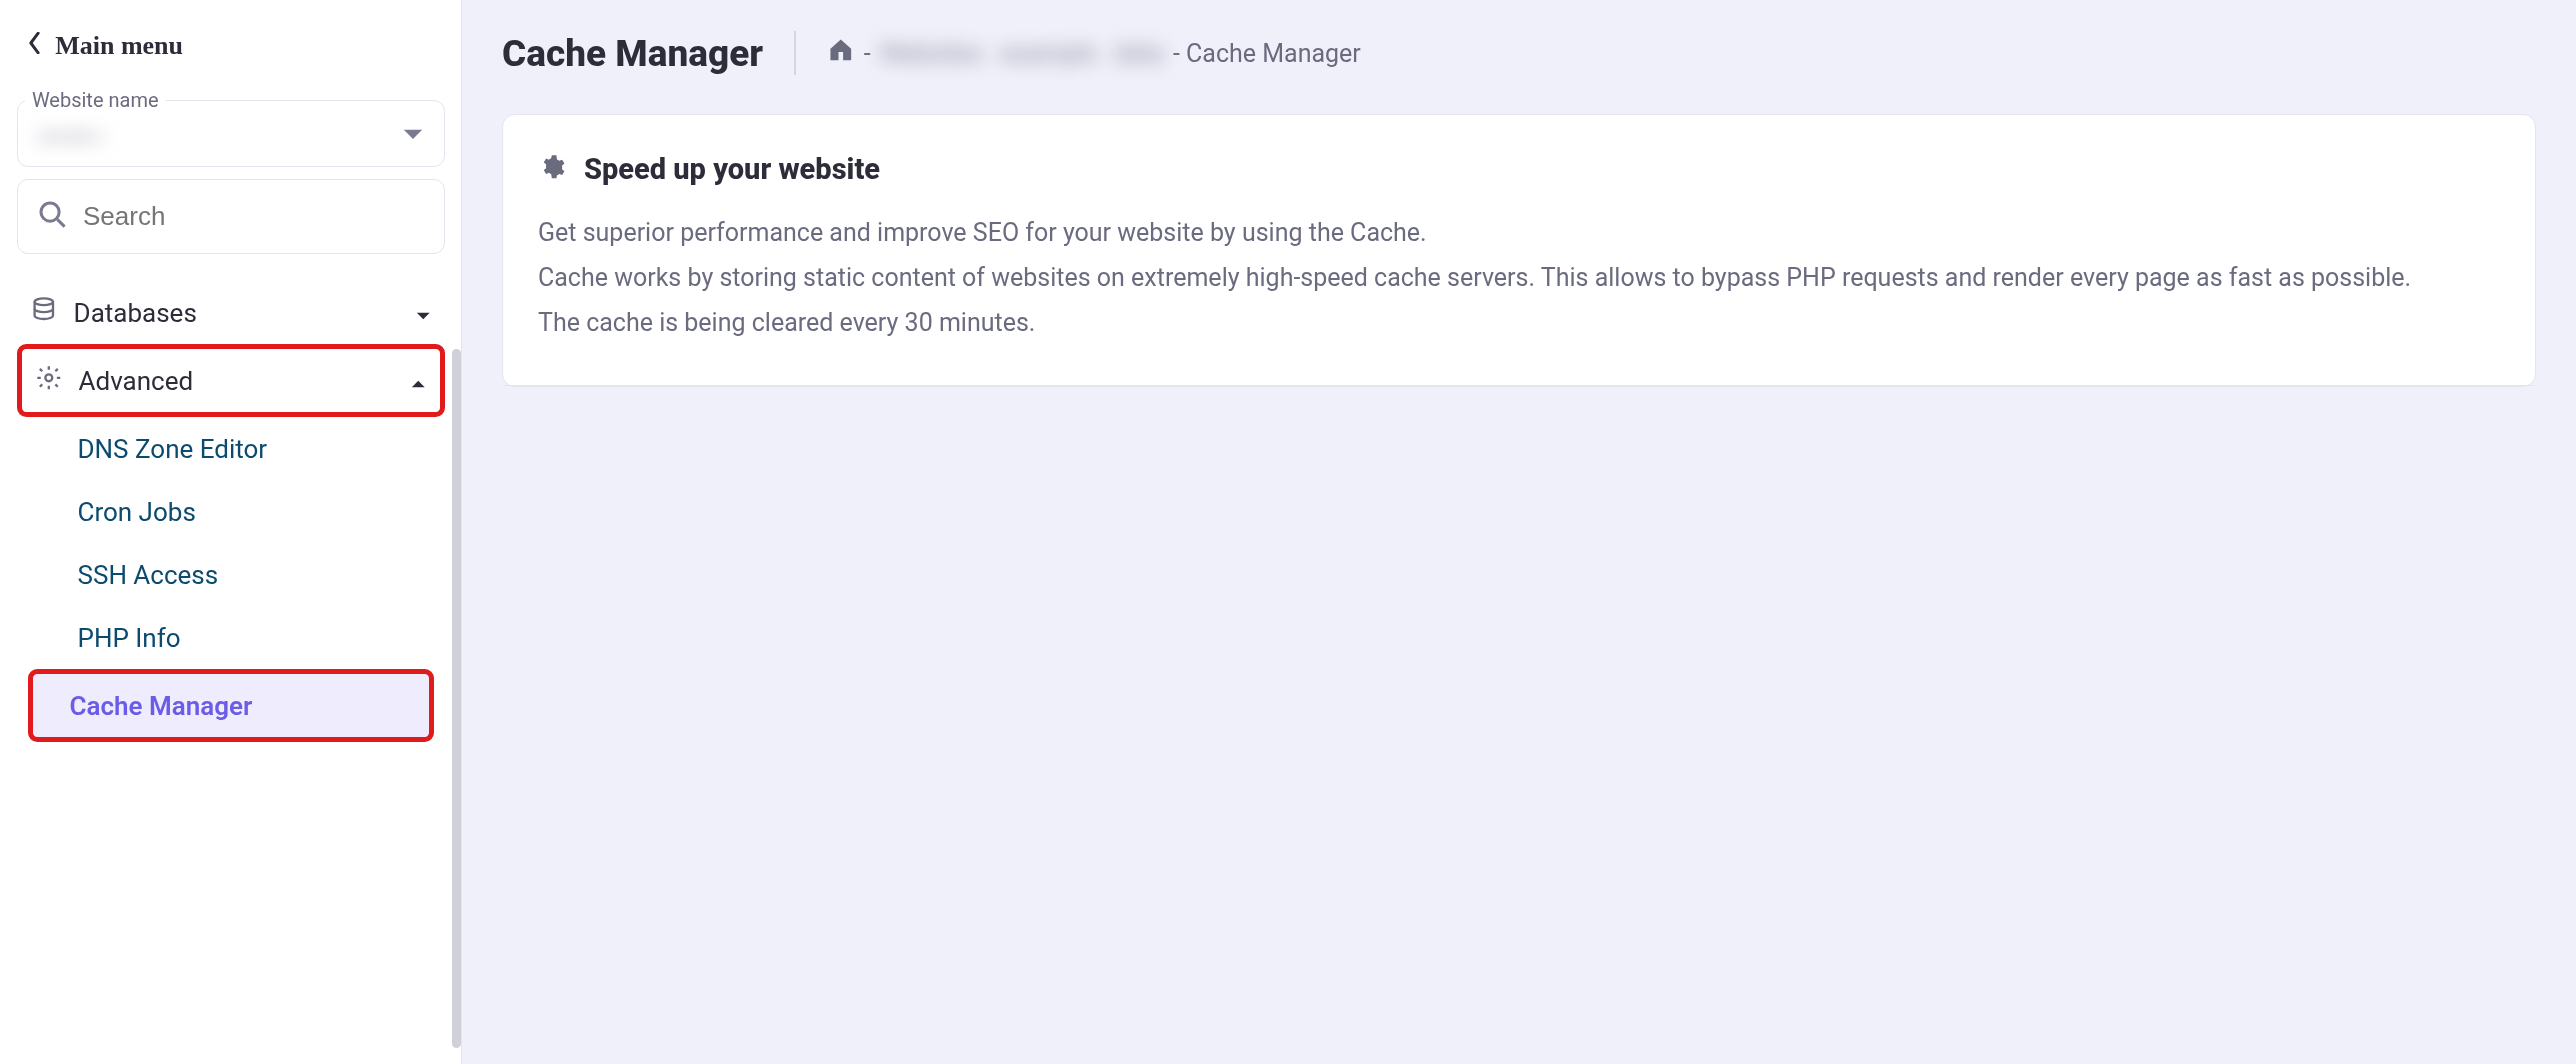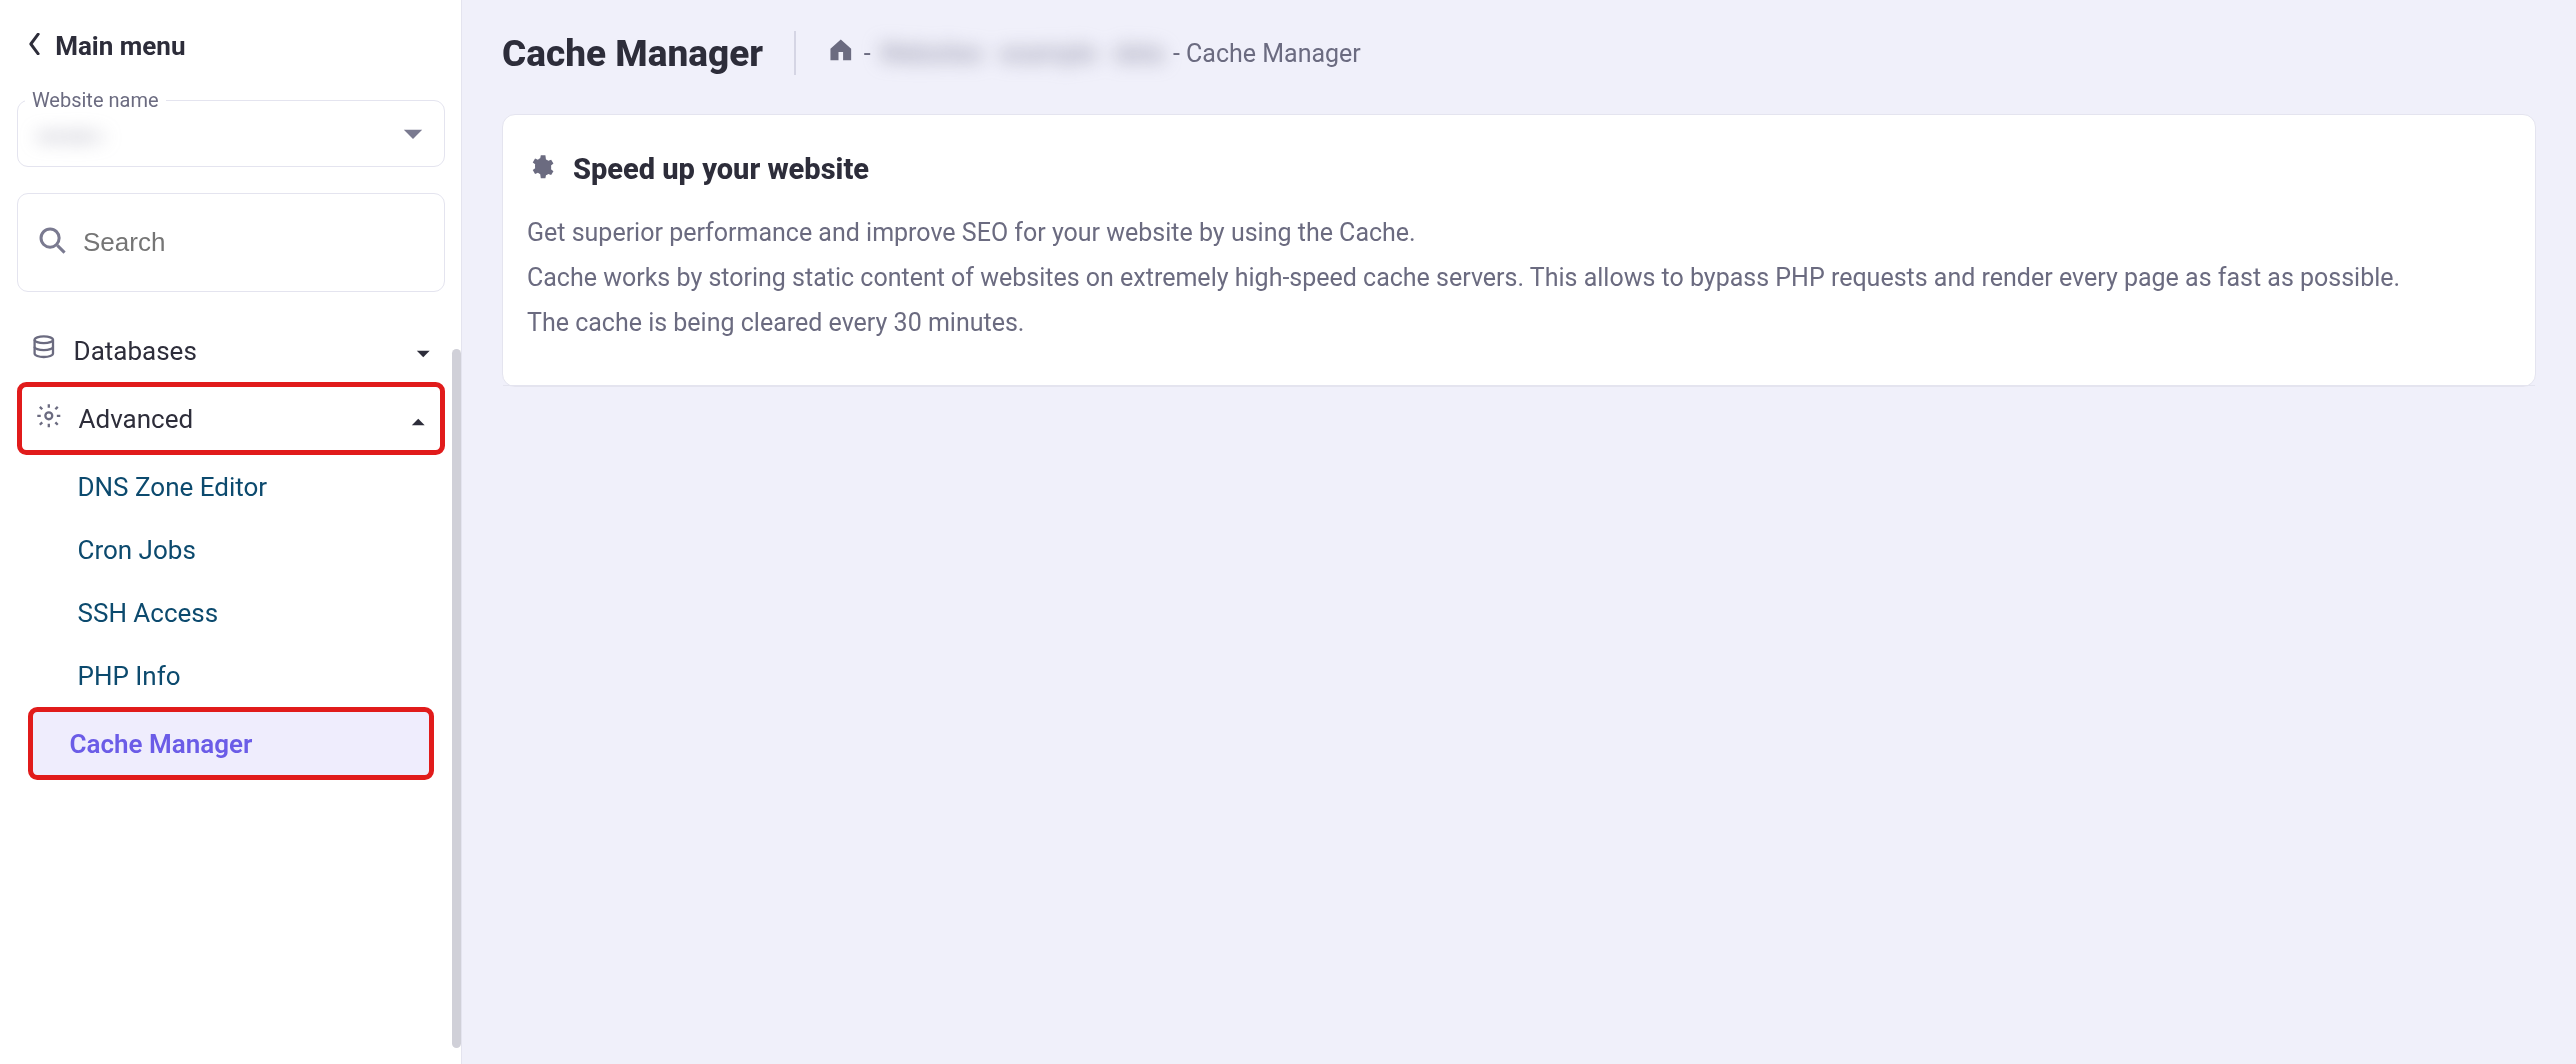--- a/index.html
+++ b/index.html
@@ -32,20 +32,21 @@
 }
 .back-link {
   display: flex;
   align-items: flex-end;
   gap: 14.7px;
   padding: 13px 11px;
   font-weight: 700;
   font-size: 26px;
   cursor: pointer;
   color: #2d2d3a;
+  font-family: Liberation Serif, serif;
 }
 .back-link svg { width: 13px; height: 22px; }
 .website-box {
   margin-top: 26px;
   border: 0.9px solid #e4e4ef;
   border-radius: 11px;
   padding: 9.2px 20px 20px 20px;
   position: relative;
 }
 .website-label {
@@ -62,24 +63,24 @@
   align-items: center;
   justify-content: space-between;
   margin-top: 16.5px;
 }
 .blur {
   filter: blur(9.2px);
   color: #8a8aa0;
 }
 .chev svg { width: 22px; height: 14.7px; fill: #7a7a90; }
 .search-box {
-  margin-top: 26px;
+  margin-top: 12px;
   border: 0.9px solid #e4e4ef;
   border-radius: 11px;
-  padding: 32px 20px;
+  padding: 20px 20px;
   display: flex;
   gap: 16.5px;
   color: #7a7a90;
 }
 .search-box svg { width: 29px; height: 29px; stroke: #7a7a90; fill: none; stroke-width: 2.5; }
 .search-box input {
   border: none;
   outline: none;
   font-size: 26px;
   color: #7a7a90;
@@ -140,21 +141,21 @@
   font-size: 25px;
   color: #6b6b80;
 }
 .breadcrumb svg { width: 27.6px; height: 27.6px; fill: #6b6b80; }
 .card {
   background: #fff;
   border: 0.9px solid #e4e4ef;
   border-radius: 13px;
 }
 .card-top {
-  padding: 37px 46px 40px 24px;
+  padding: 37px 46px 40px 35px;
   border-bottom: 0.9px solid #e4e4ef;
 }
 .card-title-row {
   display: flex;
   align-items: center;
   gap: 18.4px;
   margin-bottom: 24px;
 }
 .card-title-row svg { width: 27.6px; height: 27.6px; fill: #6b6b80; }
 .card-title {

